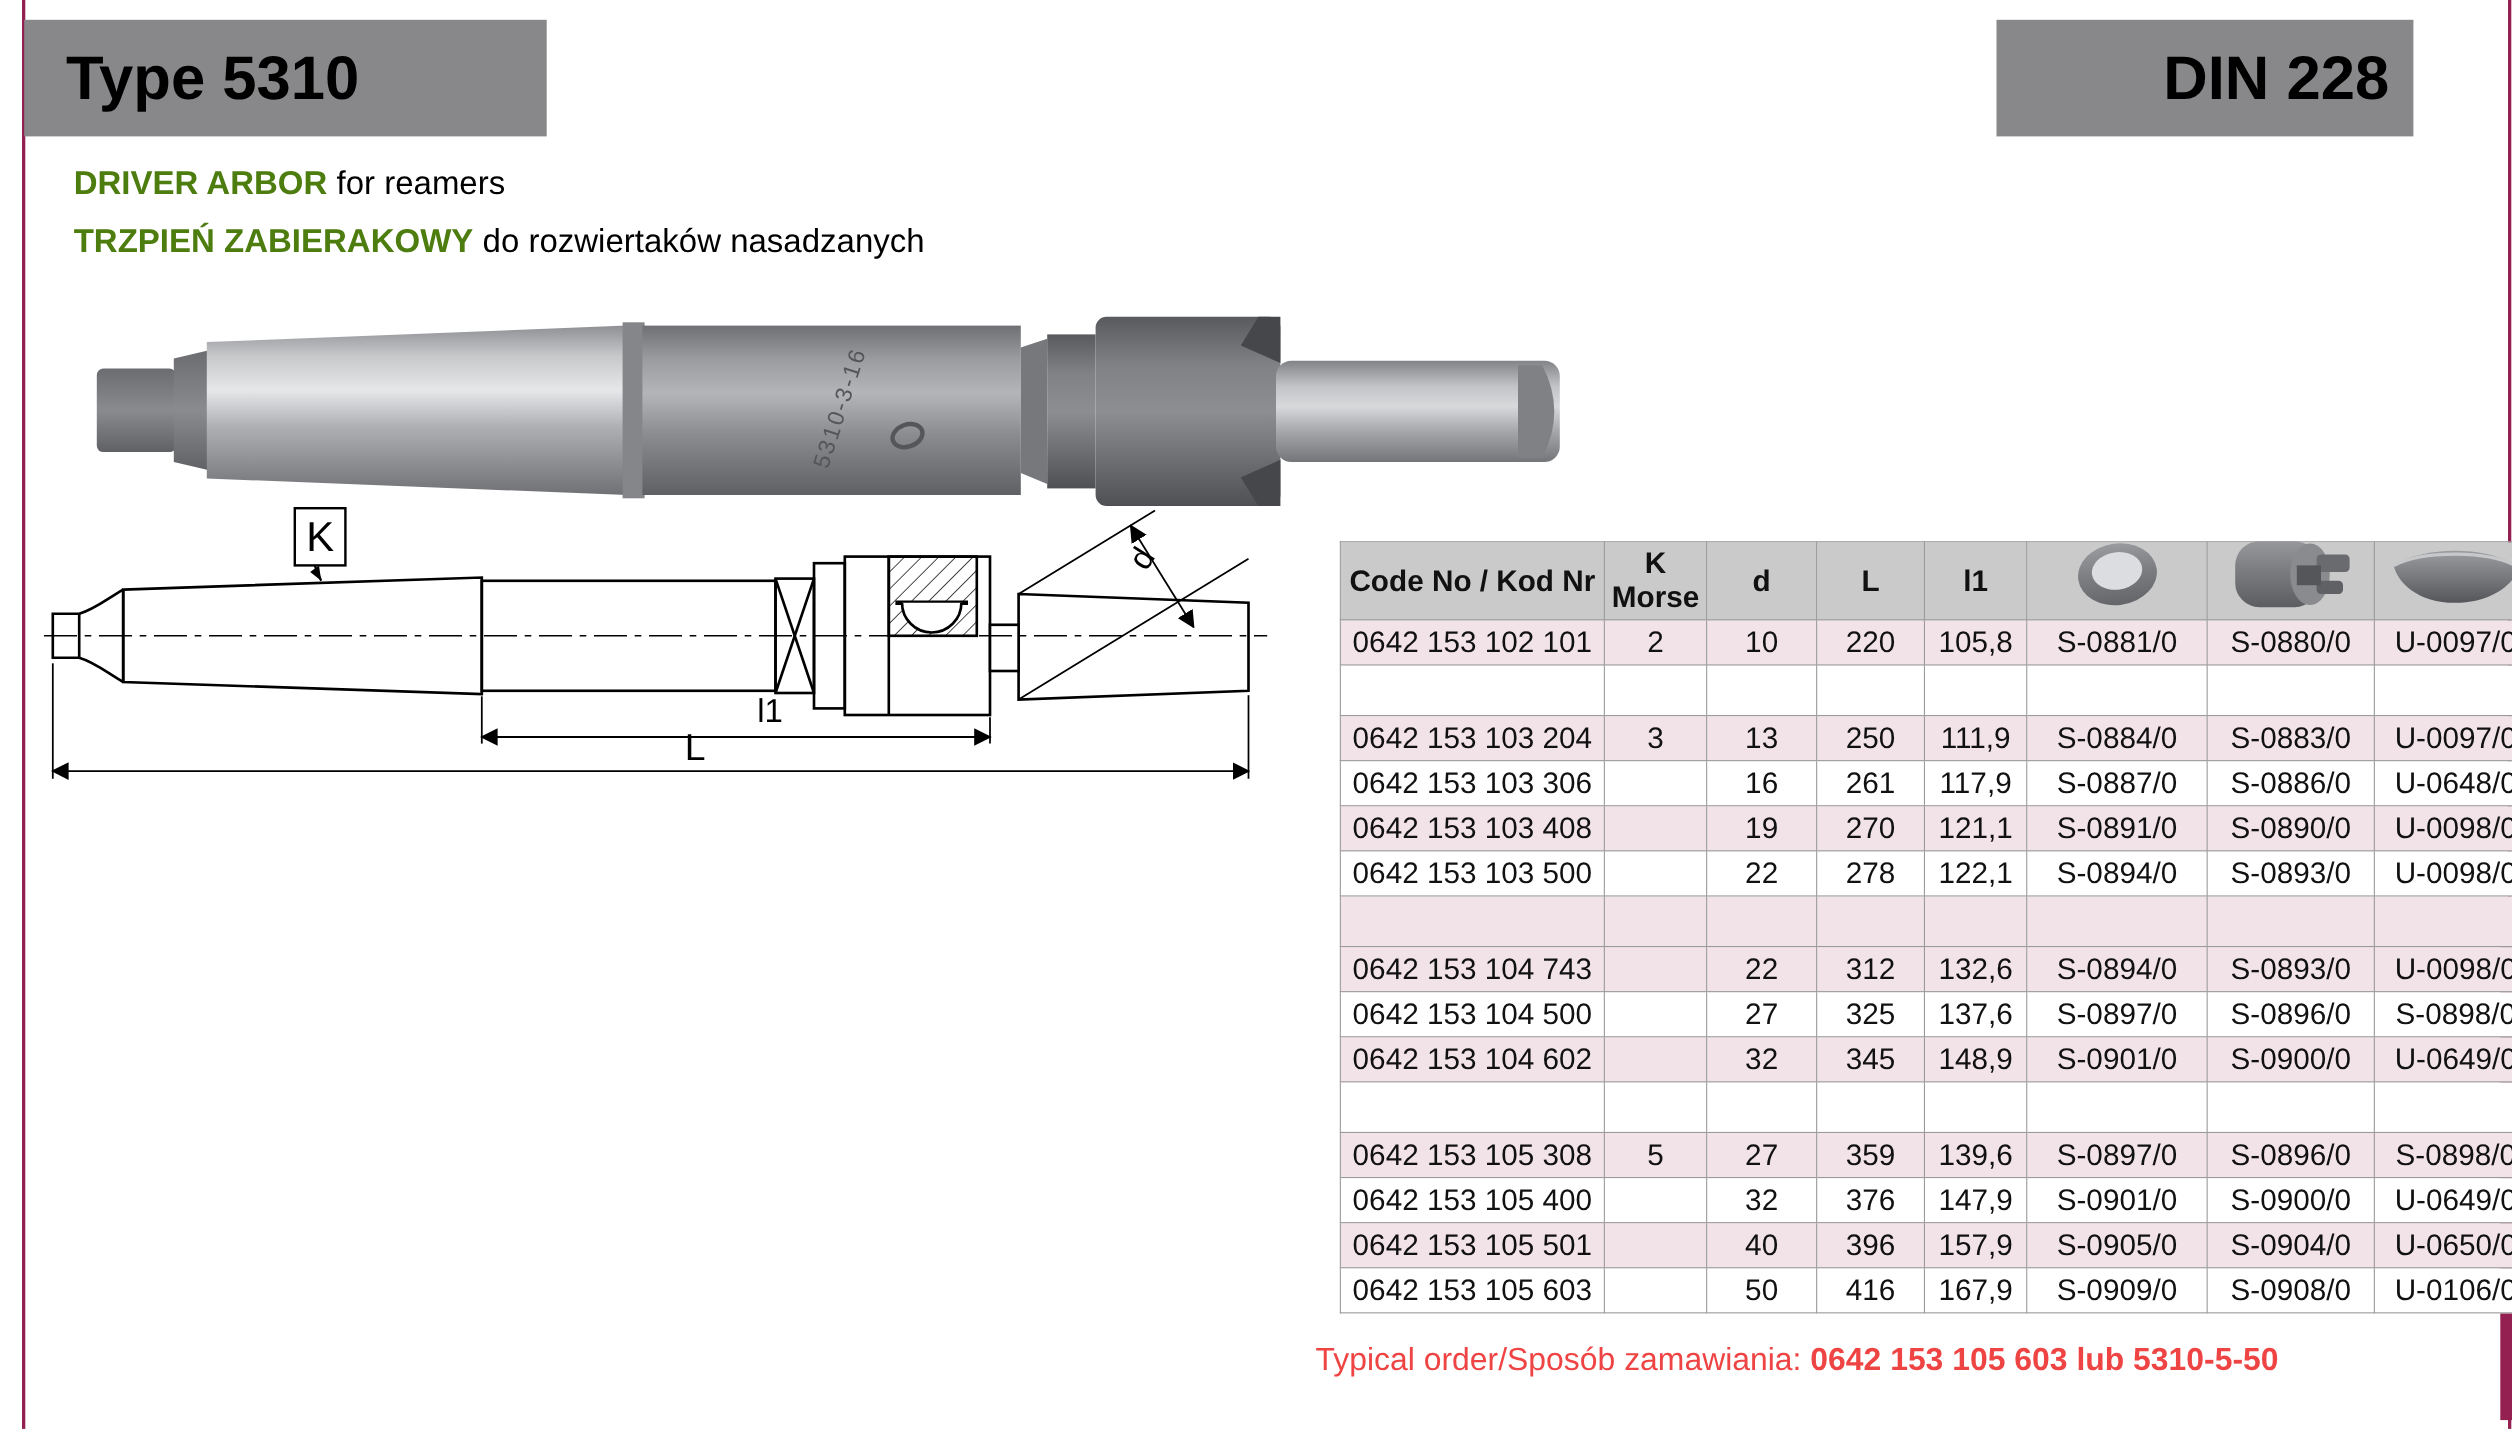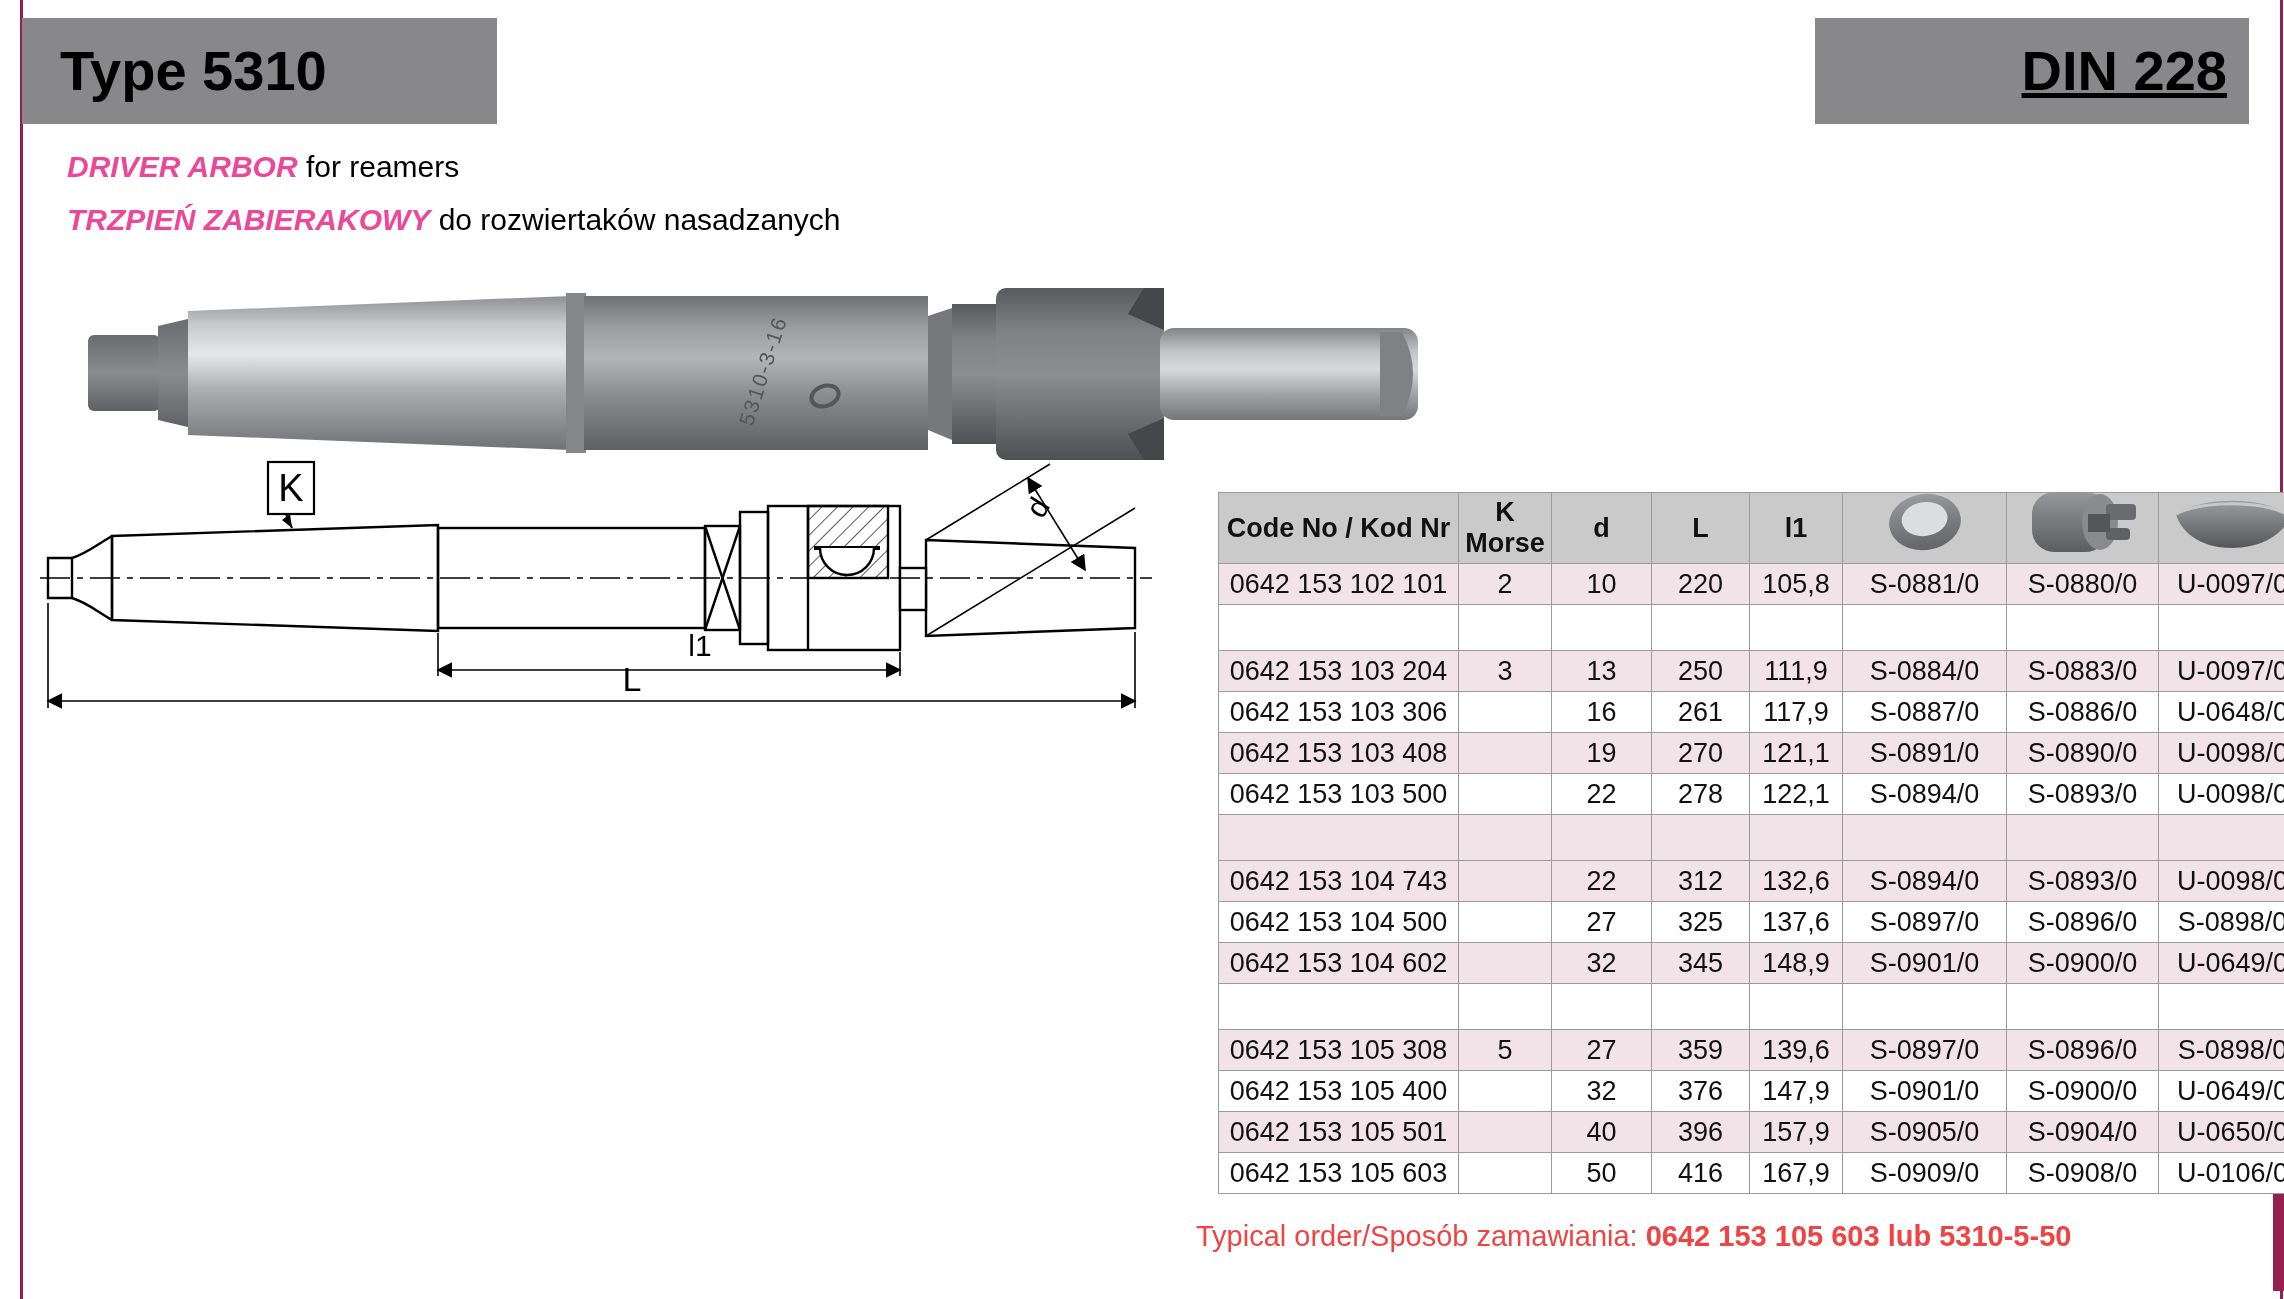--- a/index.html
+++ b/index.html
@@ -9,23 +9,23 @@
   }
   .vline{position:absolute;top:0;bottom:0;width:3px;background:#942052;}
   .vline.left{left:20px;}
   .vline.right{right:1px;}
   .accent-bar{position:absolute;right:0;top:823px;width:11px;height:468px;background:#942052;}
   .badge{
     position:absolute;top:18px;height:106px;background:#88888a;color:#000000;
     font-weight:bold;font-size:56px;line-height:106px;white-space:nowrap;
   }
   .badge.type{left:22px;width:475px;padding-left:38px;box-sizing:border-box;}
-  .badge.din{left:1815px;width:434px;text-align:right;padding-right:22px;box-sizing:border-box;text-decoration:underline;}
+  .badge.din{left:1815px;width:379px;text-align:right;padding-right:22px;box-sizing:border-box;}
   .subtitle{position:absolute;left:67px;font-size:30px;color:#000;white-space:nowrap;}
-  .subtitle .accent{color:#ec4899;font-weight:bold;font-style:italic;}
+  .subtitle .accent{color:#4d7c0f;font-weight:bold;}
   .sub1{top:150px;}
   .sub2{top:203px;}
   .photo-wrap{position:absolute;left:80px;top:278px;width:1360px;height:195px;}
   .drawing-wrap{position:absolute;left:40px;top:448px;width:1120px;height:320px;}
   .spec-table{
     position:absolute;left:1196px;top:492px;width:1088px;
     border-collapse:collapse;table-layout:fixed;margin-left:22px;
   }
   .spec-table th,.spec-table td{
     border:1px solid #9b9b9b;padding:0;text-align:center;vertical-align:middle;

